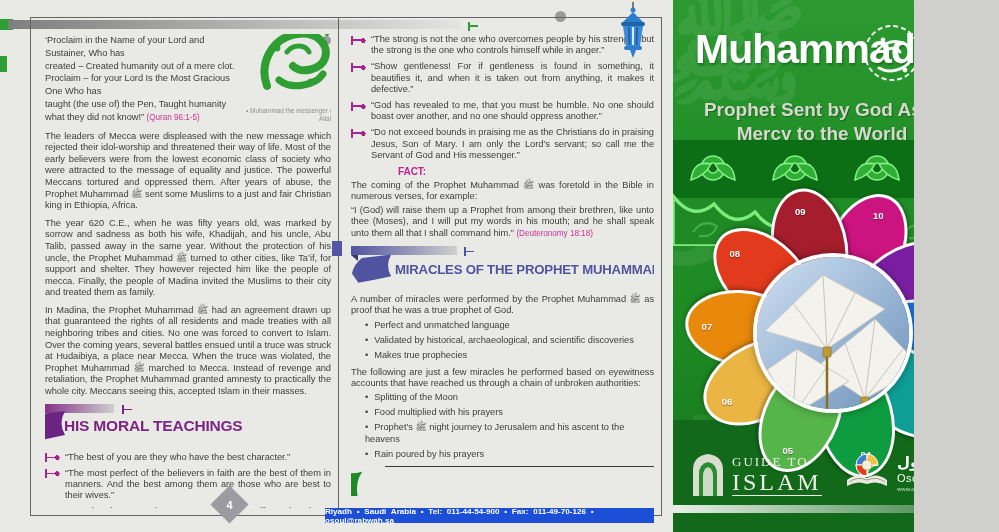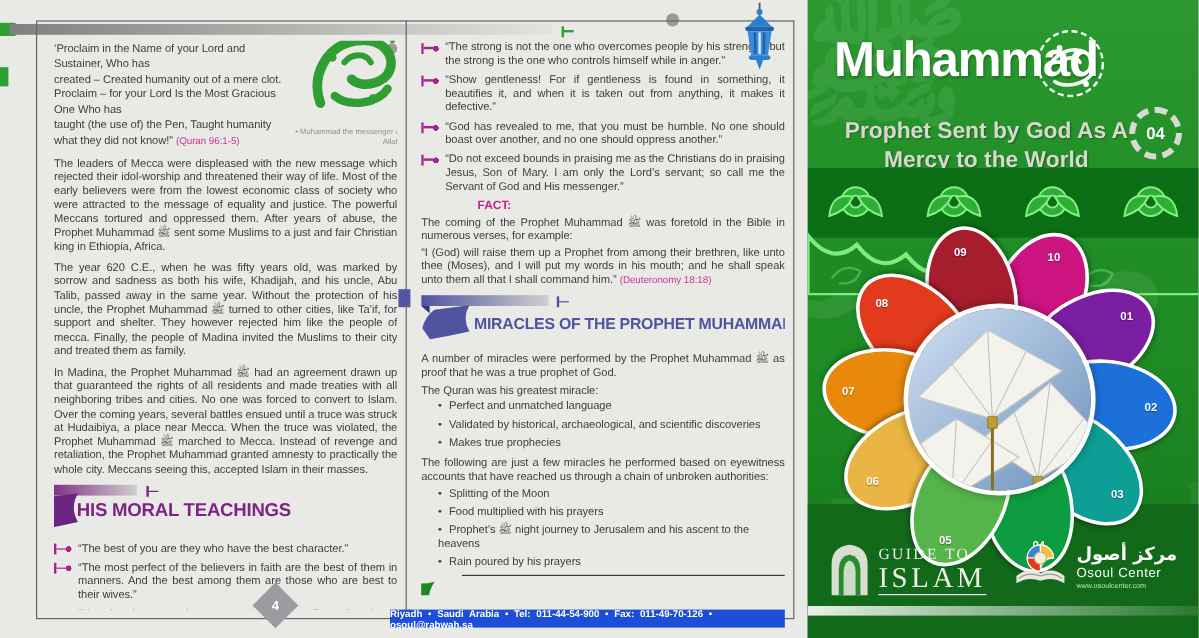--- a/index.html
+++ b/index.html
@@ -1,16 +1,16 @@
 <!DOCTYPE html>
 <html><head>
 <meta charset="utf-8">
 <style>
   html,body{margin:0;padding:0;background:#cfcfcc;}
-  #stage{position:relative;width:999px;height:532px;background:#e9e9e6;overflow:hidden;
+  #stage{position:relative;width:914px;height:532px;background:#e9e9e6;overflow:hidden;
          font-family:"Liberation Sans",sans-serif;color:#3e3e3e;}
   
   .box{position:absolute;left:30px;top:17px;width:630px;height:497px;border:1px solid #646464;}
   .divider{position:absolute;left:338px;top:17px;width:1px;height:497px;background:#646464;}
   .topbar{position:absolute;left:8px;top:20px;width:452px;height:9px;
           background:linear-gradient(to right,#7f7f7f,#e3e3e1);}
   .topcap{position:absolute;left:0;top:19px;width:13px;height:11px;background:#2f9e33;}
   .gdot{position:absolute;border-radius:50%;background:#9a9a9a;}
   .divsq{position:absolute;left:332px;top:241px;width:10px;height:15px;background:#5356a2;}
   .greensq{position:absolute;left:0;top:56px;width:7px;height:16px;background:#2f9e33;}
@@ -229,21 +229,20 @@
       <div class="bar"></div>
       <span class="mk indigo"></span>
       <div class="fold"></div>
       <svg class="flag" width="42" height="32" viewBox="0 0 46 34">
         <path d="M44,1 L12,5 Q3,12 1,22 L8,32 Q26,29 44,25 Q37,13 44,1 Z" fill="#5054a0"></path>
       </svg>
       <h3>MIRACLES OF THE PROPHET MUHAMMAD ﷺ</h3>
     </div>
 
     <p style="margin-bottom:3px;">A number of miracles were performed by the Prophet Muhammad ﷺ as proof that he was a true prophet of God.</p>
-    <p style="margin-bottom:2px;text-align:left;">The Quran was his greatest miracle:</p>
     <ul class="dots">
 
     <li>Perfect and unmatched language</li>
         <li>Validated by historical, archaeological, and scientific discoveries</li>
         <li>Makes true prophecies</li>
       </ul>
     <p style="margin-bottom:2px;">The following are just a few miracles he performed based on eyewitness accounts that have reached us through a chain of unbroken authorities:</p>
     <ul class="dots">
 
     <li>Splitting of the Moon</li>

